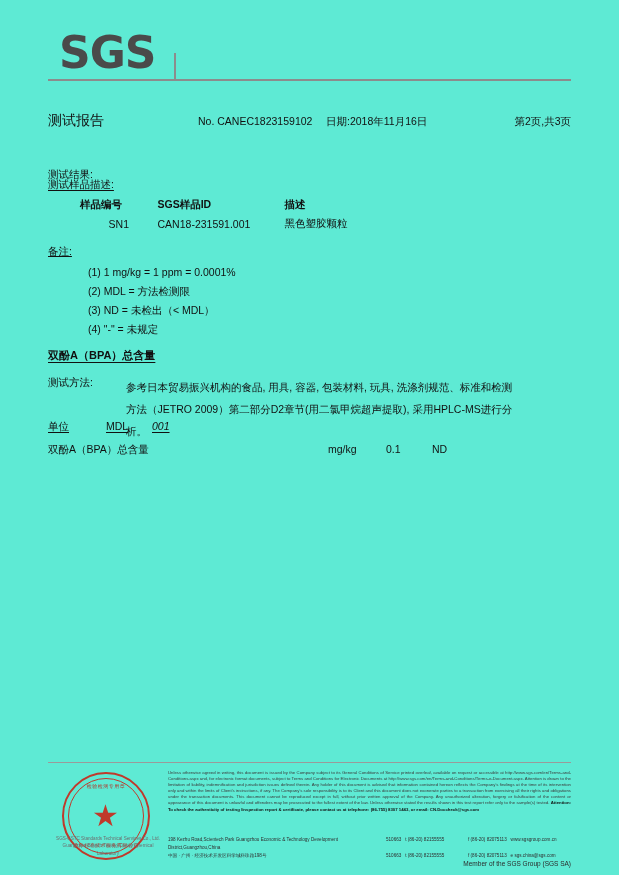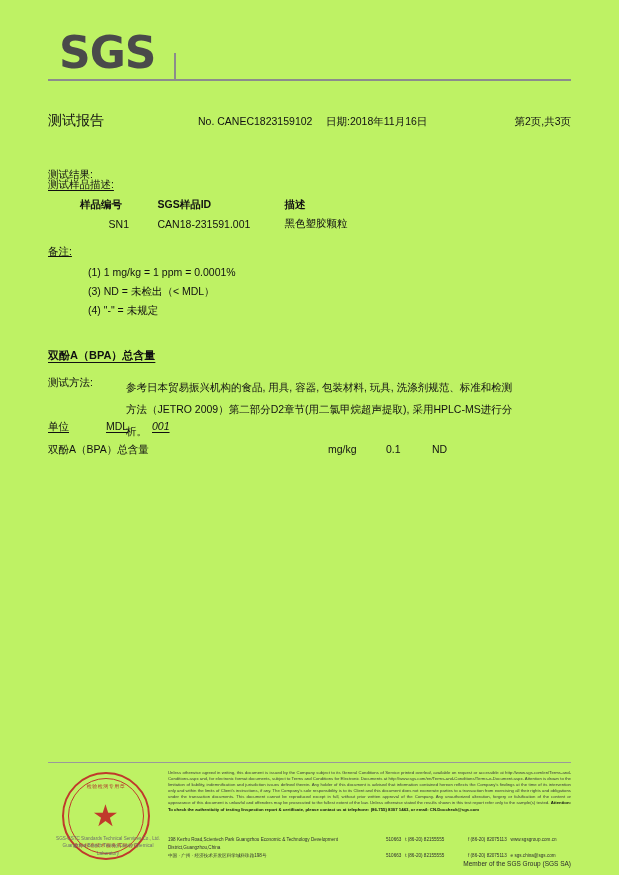--- a/index.html
+++ b/index.html
@@ -10,21 +10,21 @@
   body {
     font-family: "Liberation Sans", sans-serif;
     width: 619px;
     height: 875px;
     overflow: hidden;
   }
   .page {
     position: relative;
     width: 619px;
     height: 875px;
-    background: #bef264;
+    background: #5eead4;
   }
 
   
   .header {
     position: absolute;
     left: 48px;
     top: 30px;
     width: 523px;
   }
   .sgs-logo {
@@ -303,20 +303,21 @@
         <td class="col-sn">SN1</td>
         <td class="col-id">CAN18-231591.001</td>
         <td class="col-desc">黑色塑胶颗粒</td>
       </tr>
     </tbody>
   </table>
 
   <div class="blk remark-label">备注:</div>
   <div class="remarks">
     <div>(1) 1 mg/kg = 1 ppm = 0.0001%</div>
+    <div>(2) MDL = 方法检测限</div>
     <div>(3) ND = 未检出（&lt; MDL）</div>
     <div>(4) "-" = 未规定</div>
   </div>
 
   <div class="section-title">双酚A（BPA）总含量</div>
 
   <div class="blk method-label">测试方法:</div>
   <div class="method-text">参考日本贸易振兴机构的食品, 用具, 容器, 包装材料, 玩具, 洗涤剂规范、标准和检测方法（JETRO 2009）第二部分D2章节(用二氯甲烷超声提取), 采用HPLC-MS进行分析。</div>
 
   <div class="res-table">

